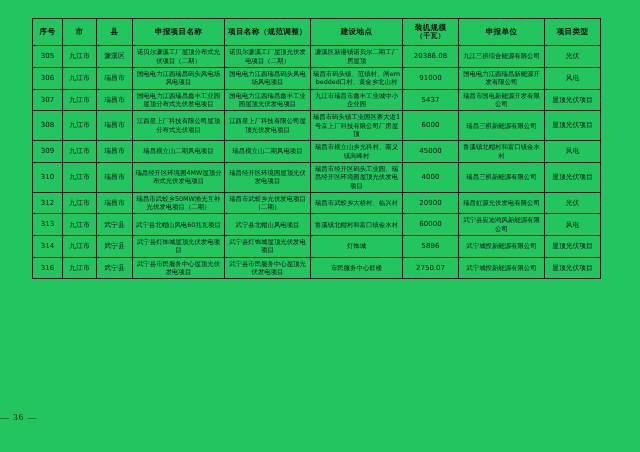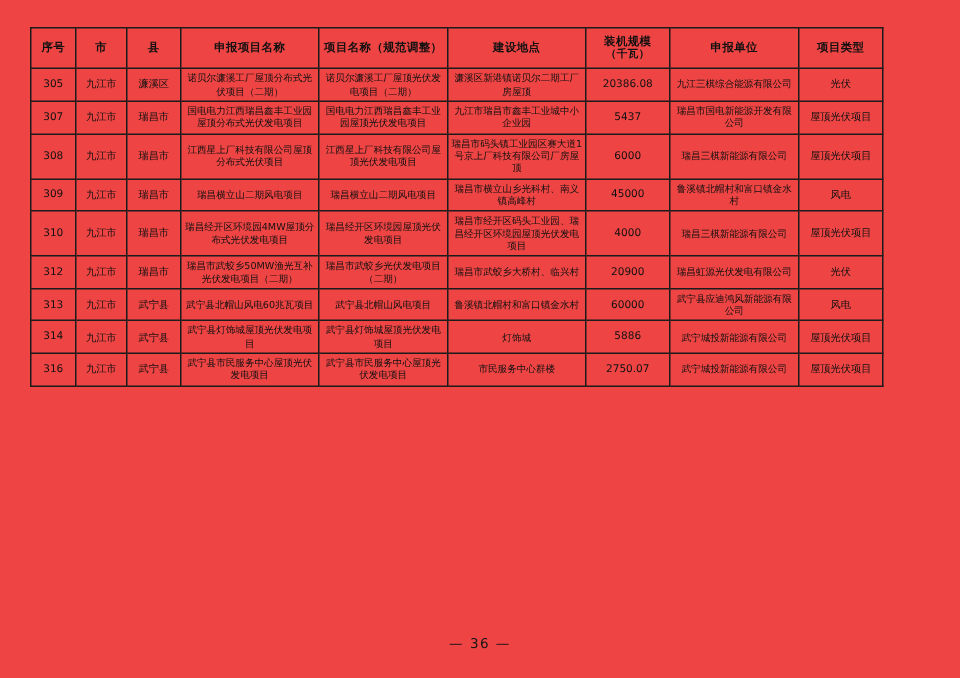--- a/index.html
+++ b/index.html
@@ -12,22 +12,22 @@
     background: #ffffff;
     font-family: "DejaVu Sans", "Liberation Sans", sans-serif;
     color: #101010;
     overflow: hidden;
   }
   .page {
     position: relative;
     width: 640px;
     height: 452px;
     box-sizing: border-box;
-    padding: 18px 36px 0 20px;
-    background: #ef4444;
+    padding: 18px 36px 0 32px;
+    background: #22c55e;
   }
   table.doc-table {
     width: 568px;
     border-collapse: collapse;
     table-layout: fixed;
     font-size: 6.5px;
     line-height: 1.25;
   }
   table.doc-table th,
   table.doc-table td {
@@ -71,25 +71,25 @@
   td.cell-proj,
   td.cell-loc,
   td.cell-unit {
     font-size: 6.4px;
     line-height: 1.3;
   }
   .page-number {
     position: absolute;
     left: 0;
     right: 0;
-    bottom: 17px;
-    text-align: center;
+    bottom: 30px;
     font-size: 9px;
     color: #151515;
     letter-spacing: 1px;
+    font-family: Liberation Serif, serif;
   }
 </style>
 </head>
 <body>
 
 <div class="page">
   <table class="doc-table">
     <colgroup>
       <col class="col-seq">
       <col class="col-city">
@@ -123,20 +123,31 @@
         <td class="cell-city">九江市</td>
         <td class="cell-county">濂溪区</td>
         <td class="cell-decl">诺贝尔濂溪工厂屋顶分布式光伏项目（二期）</td>
         <td class="cell-proj">诺贝尔濂溪工厂屋顶光伏发电项目（二期）</td>
         <td class="cell-loc">濂溪区新港镇诺贝尔二期工厂房屋顶</td>
         <td class="cell-cap">20386.08</td>
         <td class="cell-unit">九江三棋综合能源有限公司</td>
         <td class="cell-type">光伏</td>
       </tr>
       <tr>
+        <td class="cell-seq">306</td>
+        <td class="cell-city">九江市</td>
+        <td class="cell-county">瑞昌市</td>
+        <td class="cell-decl">国电电力江西瑞昌码头风电场风电项目</td>
+        <td class="cell-proj">国电电力江西瑞昌码头风电场风电项目</td>
+        <td class="cell-loc">瑞昌市码头镇、范镇村、闸embedded口村、黄金乡北山村</td>
+        <td class="cell-cap">91000</td>
+        <td class="cell-unit">国电电力江西瑞昌新能源开发有限公司</td>
+        <td class="cell-type">风电</td>
+      </tr>
+      <tr>
         <td class="cell-seq">307</td>
         <td class="cell-city">九江市</td>
         <td class="cell-county">瑞昌市</td>
         <td class="cell-decl">国电电力江西瑞昌鑫丰工业园屋顶分布式光伏发电项目</td>
         <td class="cell-proj">国电电力江西瑞昌鑫丰工业园屋顶光伏发电项目</td>
         <td class="cell-loc">九江市瑞昌市鑫丰工业城中小企业园</td>
         <td class="cell-cap">5437</td>
         <td class="cell-unit">瑞昌市国电新能源开发有限公司</td>
         <td class="cell-type">屋顶光伏项目</td>
       </tr>

